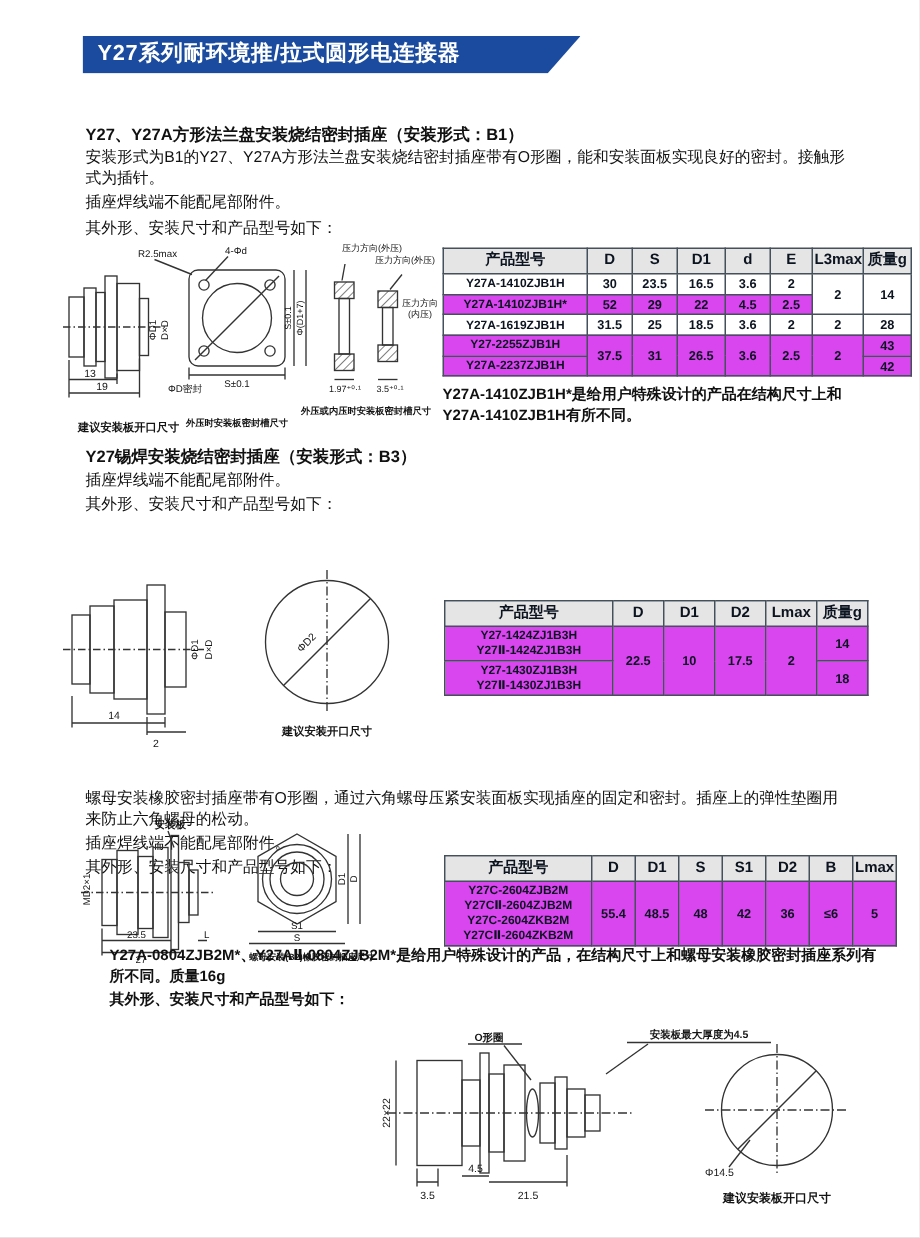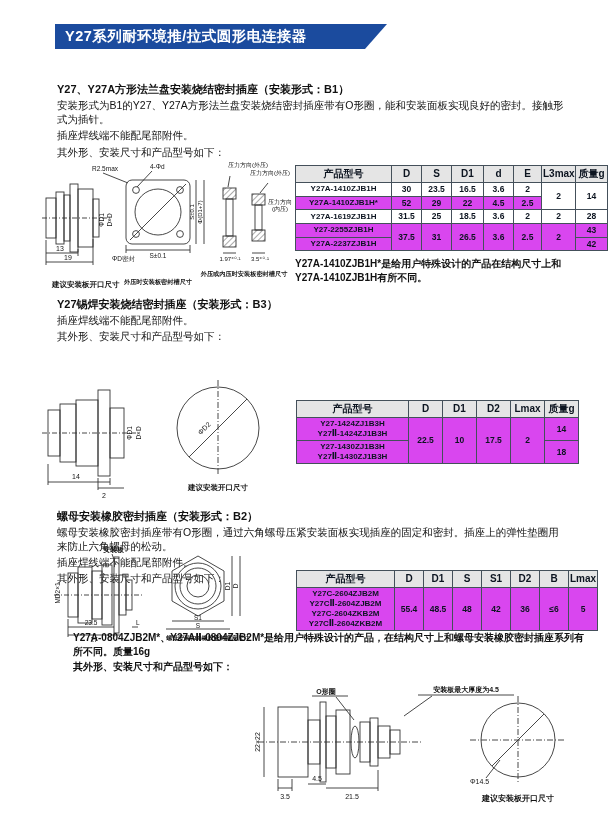--- a/index.html
+++ b/index.html
@@ -247,21 +247,20 @@
       <tr>
         <td class="cy mcell">
           <div>Y27-1430ZJ1B3H</div>
           <div>Y27Ⅱ-1430ZJ1B3H</div>
         </td>
         <td class="cy">18</td>
       </tr>
     </tbody>
   </table>
 
-  <div class="h2" style="left:57px;top:509px;">螺母安装橡胶密封插座（安装形式：B2）</div>
   <div class="body-block" style="left:57px;top:526px;width:512px;">
     <p>螺母安装橡胶密封插座带有O形圈，通过六角螺母压紧安装面板实现插座的固定和密封。插座上的弹性垫圈用来防止六角螺母的松动。</p>
     <p>插座焊线端不能配尾部附件。</p>
     <p>其外形、安装尺寸和产品型号如下：</p>
   </div>
 
   <svg class="dwg" style="left:48px;top:543px;" width="252" height="100" viewBox="0 0 252 100">
     <text x="55" y="9" font-size="7" font-weight="bold">安装板</text>
     <g stroke="#333" stroke-width="0.9" fill="none">
       <line x1="64" y1="11" x2="68" y2="22"></line>

